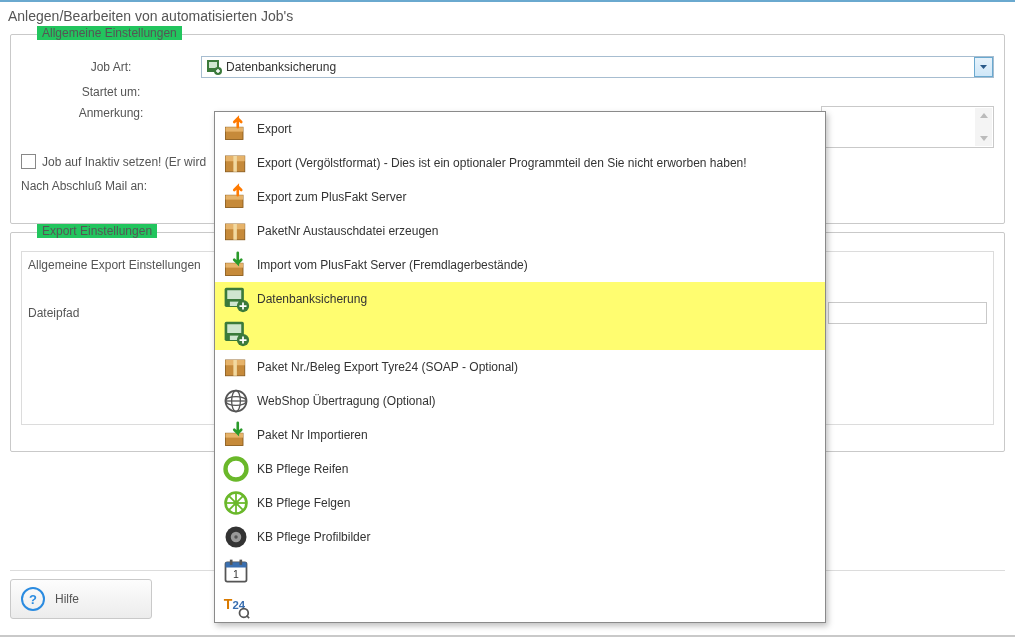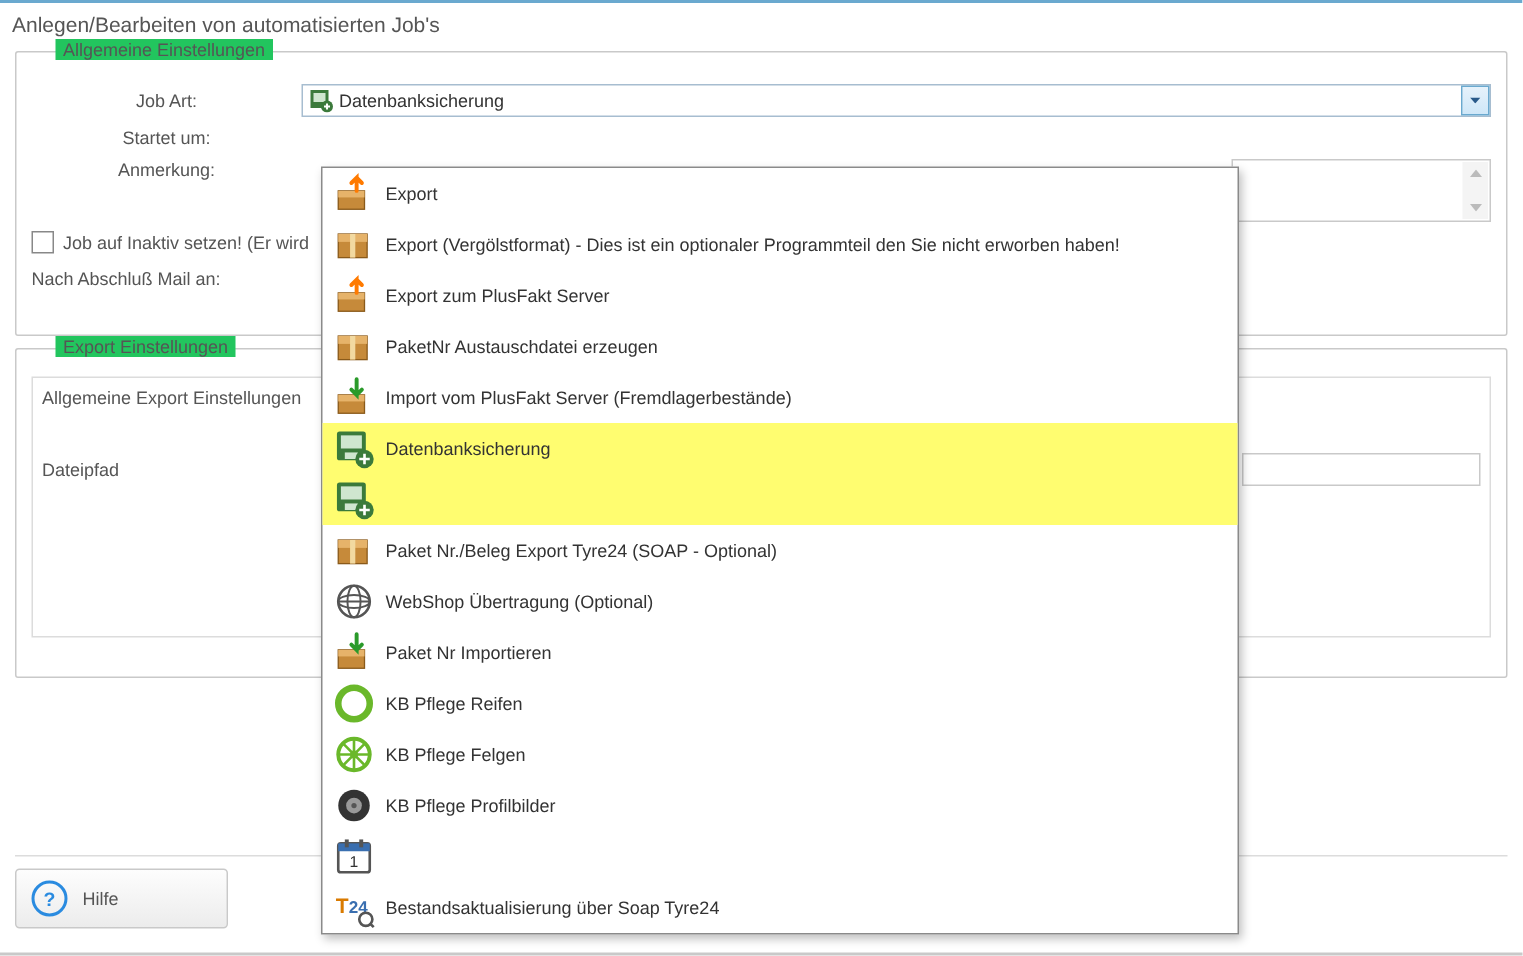--- a/index.html
+++ b/index.html
@@ -473,15 +473,14 @@
     </div>
     <div class="dd-item">
       <span class="dd-icon">
         <svg viewBox="0 0 32 32">
           <text x="2" y="20" font-size="16" font-weight="bold" fill="#d97a00" font-family="sans-serif">T</text>
           <text x="12" y="20" font-size="13" font-weight="bold" fill="#3a6fb0" font-family="sans-serif">24</text>
           <circle cx="25" cy="25" r="5" fill="none" stroke="#555" stroke-width="2"></circle>
           <line x1="28" y1="28" x2="31" y2="31" stroke="#555" stroke-width="2"></line>
         </svg>
       </span>
-      <span>Bestandsaktualisierung über Soap Tyre24</span>
     </div>
   </div>
 
 </body></html>

